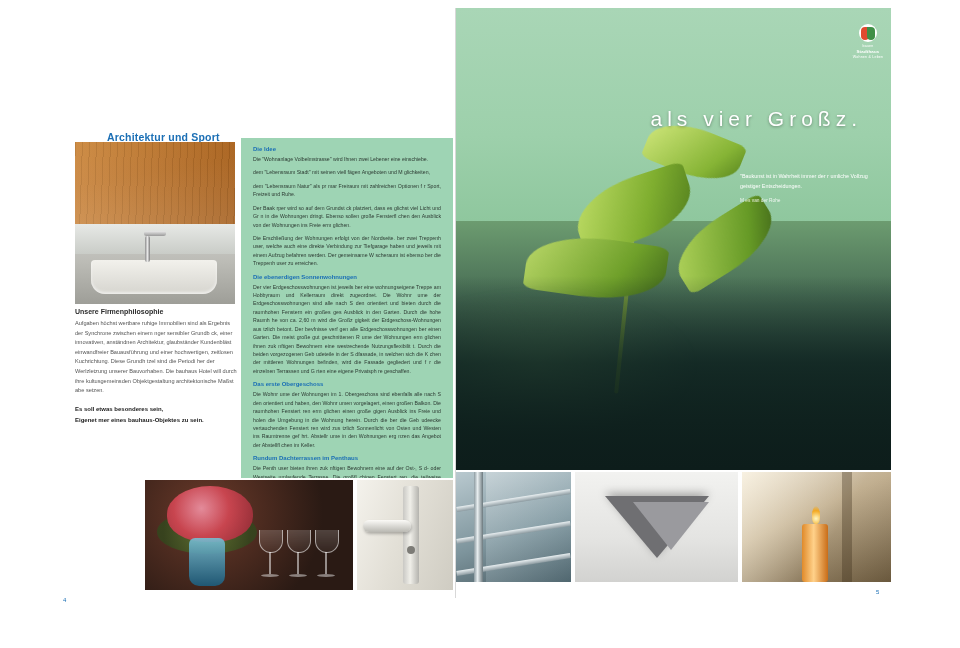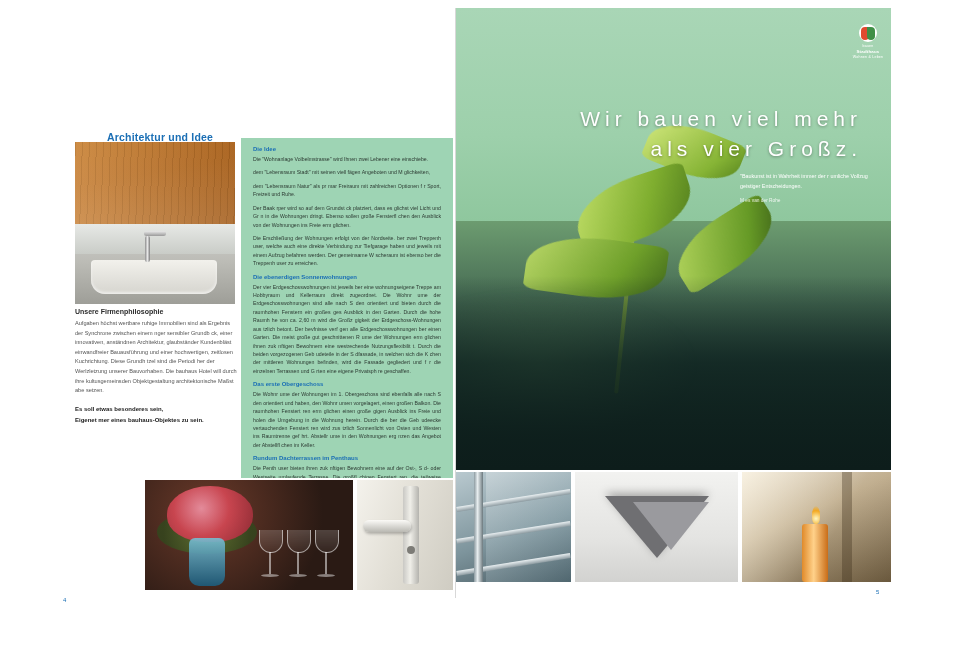--- a/index.html
+++ b/index.html
@@ -440,21 +440,21 @@
     background: #d8d8d8;
   }
 </style>
 </head>
 <body>
 
 <div class="spread">
 
   <div class="page-left">
 
-    <div class="arch-title">Architektur und Idee</div>
+    <div class="arch-title">Architektur und Sport</div>
 
     <div class="photo-wood"></div>
 
     <div class="photo-bath">
       <div class="bath-mirror"></div>
       <div class="bath-sink"></div>
       <div class="bath-tap"></div>
     </div>
 
     <div class="philo">
@@ -523,21 +523,20 @@
     <div class="leaf leaf-b"></div>
     <div class="stem-main"></div>
     <div class="leaf leaf-a"></div>
     <div class="leaf leaf-d"></div>
     <div class="leaf leaf-c"></div>
     <div class="hero-blur-leaf"></div>
     <div class="hero-dark"></div>
   </div>
 
   <div class="hero-title">
-    <div>Wir bauen viel mehr</div>
     <div>als vier Großz.</div>
   </div>
 
   <div class="hero-quote">
     <span>"Baukunst ist in Wahrheit immer der r umliche Vollzug geistiger Entscheidungen.</span>
     <span class="attrib">M es van der Rohe</span>
   </div>
 
   <div class="logo">
     <div class="logo-mark"></div>

